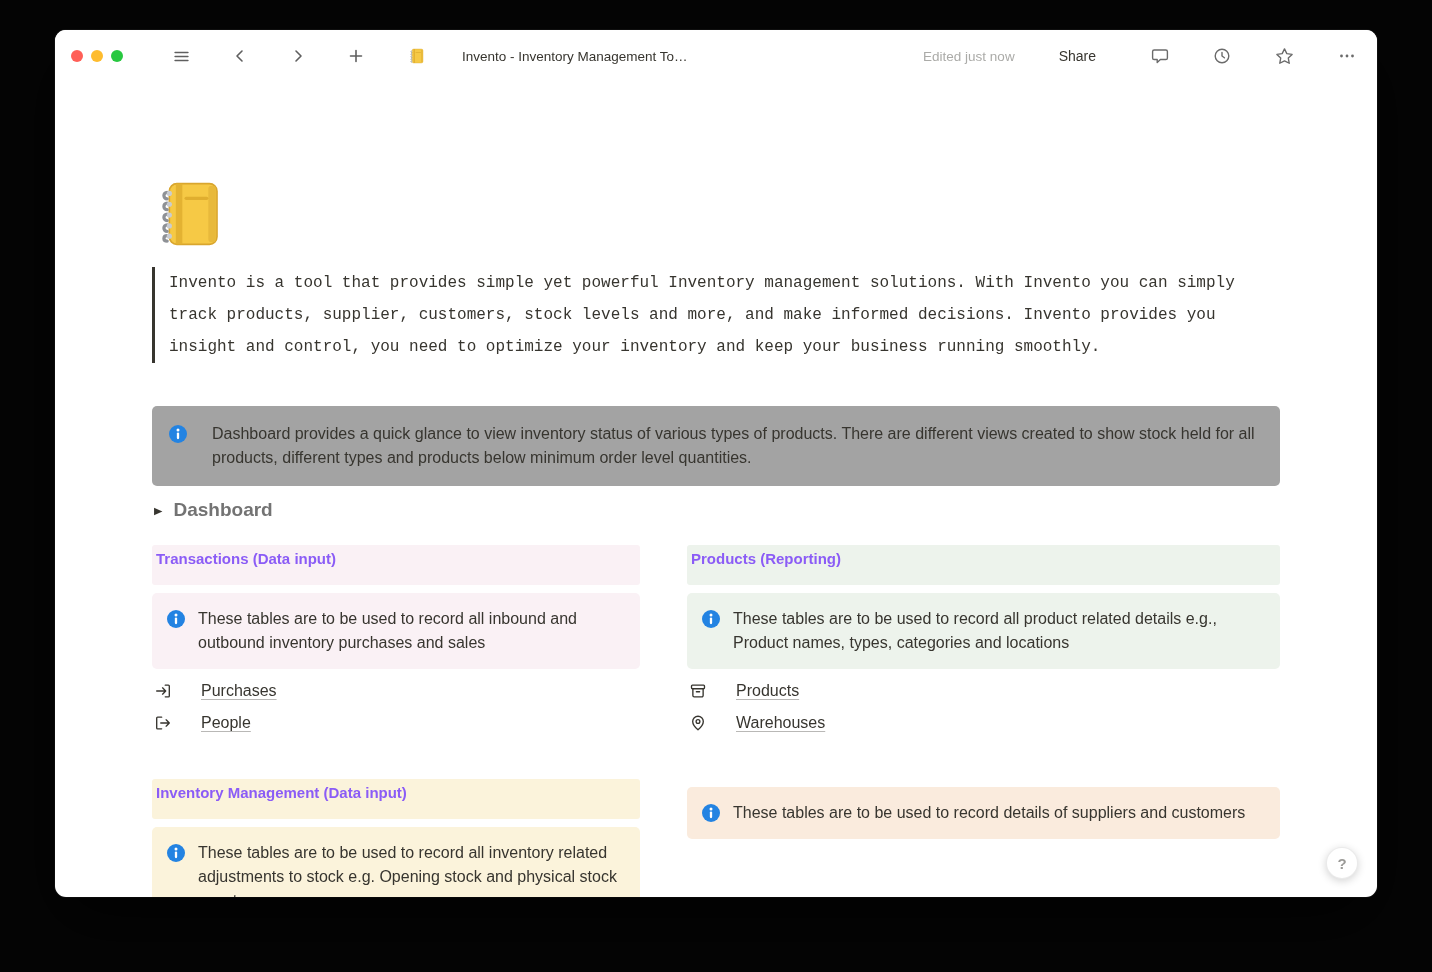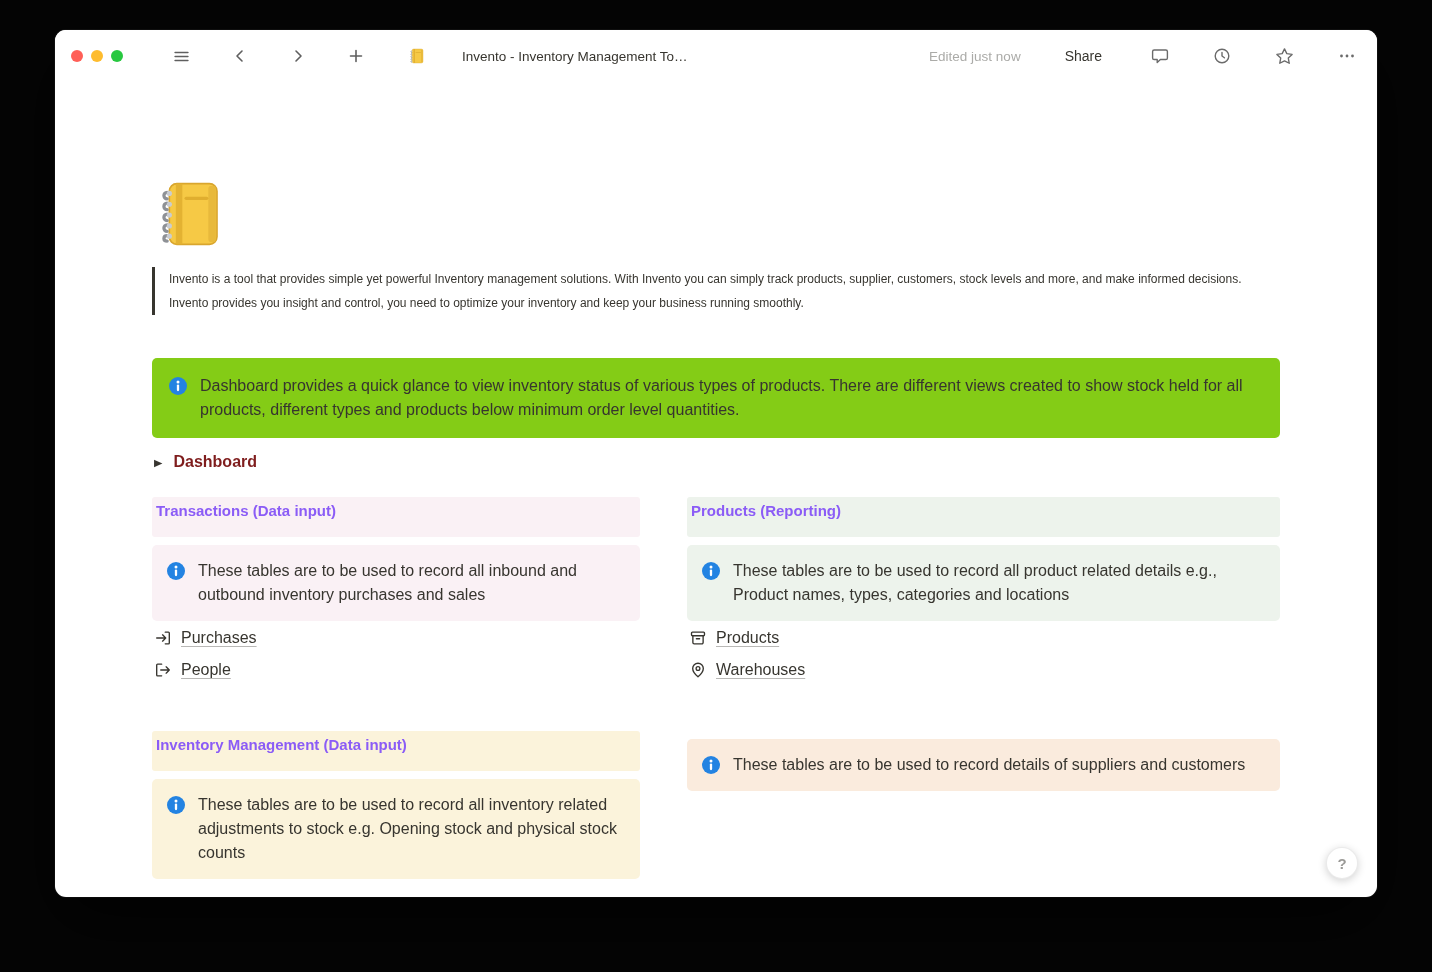--- a/index.html
+++ b/index.html
@@ -34,21 +34,21 @@
     cursor:pointer; border-radius:4px; color:#5f5f5f;
   }
   .tb-btn + .tb-btn { margin-left:6px; }
   .tb-btn svg { display:block; }
   .tab-emoji { margin-left:12px; margin-right:8px; display:flex; }
   .tab-title { font-size:13.5px; color:#37352F; white-space:nowrap; }
   .tb-spacer { flex:1; }
   .edited { font-size:13.5px; color:#ABABA8; margin-right:16px; white-space:nowrap; }
   .share-btn {
     background:none; border:none; font-family:inherit; font-size:14px; font-weight:500;
-    color:#37352F; cursor:pointer; margin-right:8px;
+    color:#37352F; cursor:pointer; margin-right:14px;
   }
   .tb-icon-btn {
     background:none; border:none; padding:3px; cursor:pointer; display:flex; align-items:center;
     margin-left:10px; color:#6b6b6b;
   }
 
   
   .content { height:815px; overflow:hidden; }
   .page-inner { width:1128px; margin:0 auto 0 97px; }
 
@@ -56,57 +56,58 @@
   .page-icon svg { width:78px; height:78px; display:block; }
 
   h1.page-title {
     margin-top:42px; font-size:40px; line-height:48px; font-weight:700;
     letter-spacing:-.4px; color:#2f2f2f;
   }
 
   .quote {
     margin-top:14px; border-left:3px solid #37352F; padding-left:14px;
   }
-  .quote p { font-size:12px; line-height:24px; color:#37352F; }
+  .quote p { font-size:16px; line-height:32px; color:#37352F;font-family:Liberation Mono, monospace; }
 
   .callout {
     display:flex; align-items:flex-start; border-radius:5px;
   }
   .callout p { font-size:16px; line-height:24px; color:#37352F; }
   .info-icon { flex:0 0 auto; display:flex; margin-right:12px; margin-top:2px; }
 
-  .main-callout { margin-top:43px; background:#84cc16; padding:16px; }
+  .main-callout { margin-top:43px; background:#a3a3a3; padding:16px;gap:12px; }
 
   .toggle-row {
     margin-top:10px; display:flex; align-items:center; height:28px; cursor:pointer;
     padding-left:2px;
   }
   .tri { font-size:11px; color:#37352F; margin-right:11px; transform:scaleY(.9); }
-  .toggle-label { font-size:16px; font-weight:600; color:#7f1d1d; }
+  .toggle-label { font-size:19px; font-weight:600; color:#737373; }
 
   .grid {
     margin-top:21px;
     display:grid; grid-template-columns:488px 593px; column-gap:47px; row-gap:38px;
   }
   .sec-heading {
     height:40px; line-height:27px; padding:0 4px; font-size:15px; font-weight:700;
     border-radius:3px; color:#8b5cf6;
   }
   .sec-callout { margin-top:8px; padding:14px 8px 14px 14px; }
   .sec-callout .info-icon { margin-right:12px; }
 
   .theme-pink  .sec-heading, .theme-pink  .sec-callout { background:#FAF1F5; }
   .theme-green .sec-heading, .theme-green .sec-callout { background:#EDF3EC; }
   .theme-yellow .sec-heading, .theme-yellow .sec-callout { background:#FBF3DB; }
   .theme-peach .sec-heading, .theme-peach .sec-callout { background:#FAEBDD; }
 
   .links { margin-top:8px; }
   .link-row {
-    display:flex; align-items:flex-start; height:28px; margin-bottom:4px; cursor:pointer;
+    display:flex; align-items:center; height:28px; margin-bottom:4px; cursor:pointer;
     padding-left:2px;
+    gap:20px;
   }
   .link-icon { display:flex; margin-right:9px; }
   .link-label {
     font-size:16px; font-weight:500; color:#37352F;
     text-decoration:underline; text-decoration-color:rgba(55,53,47,.35); text-underline-offset:3px;
   }
 
   .help-btn {
     position:absolute; right:19px; bottom:18px; width:32px; height:32px; border-radius:50%;
     background:#ffffff; border:1px solid rgba(0,0,0,.08);

